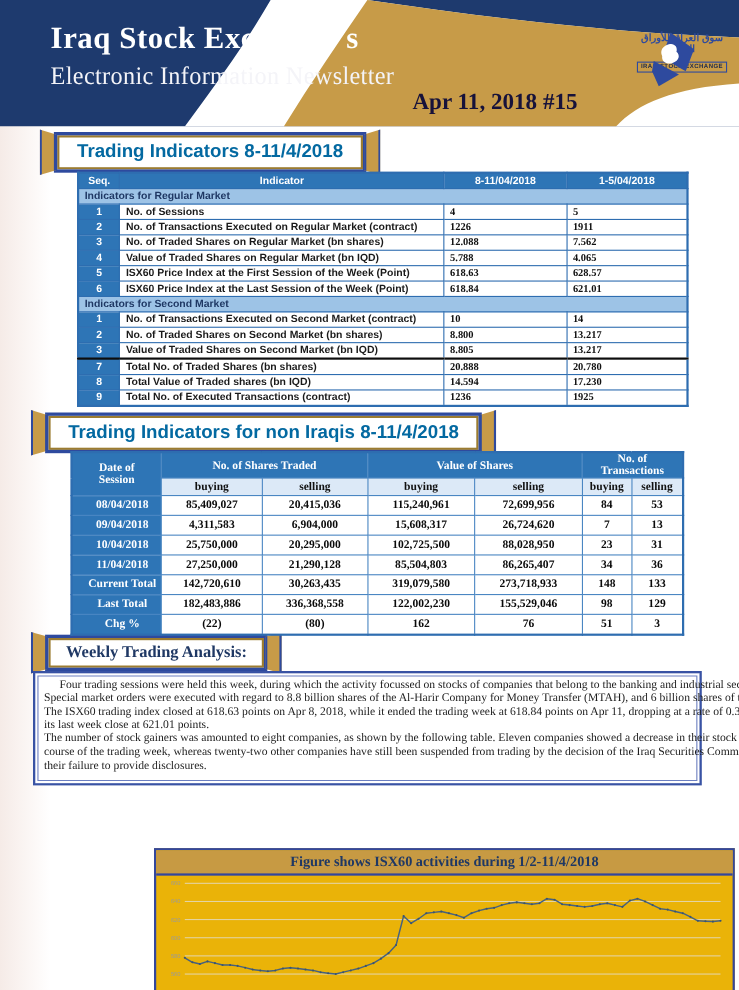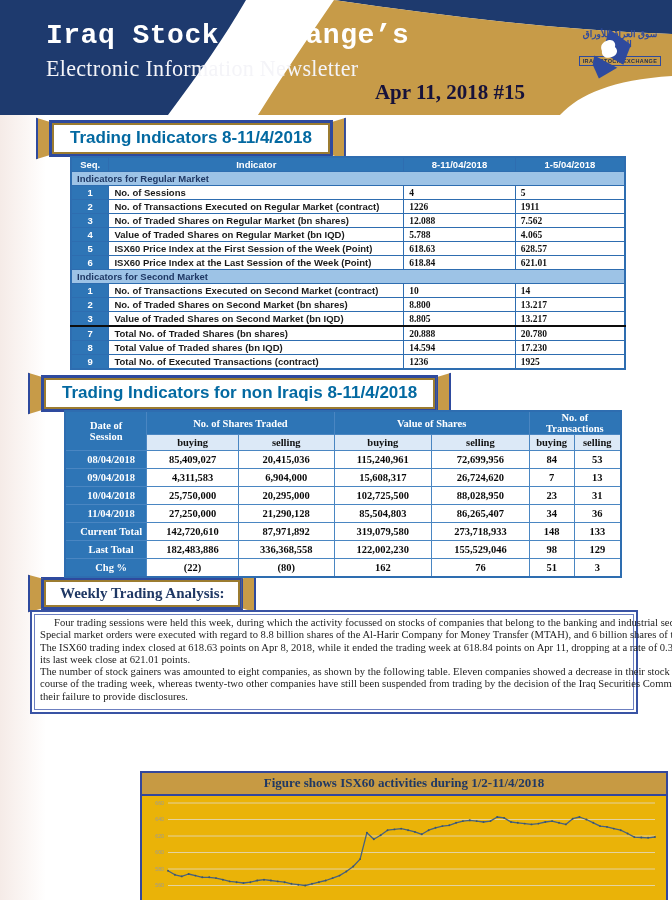--- a/index.html
+++ b/index.html
@@ -5,21 +5,21 @@
   html,body{margin:0;padding:0;}
   body{width:672px;height:900px;position:relative;background:#fff;
        font-family:"Liberation Sans",sans-serif;overflow:hidden;}
   .edge-tint{position:absolute;left:0;top:112px;bottom:0;width:46px;
        background:linear-gradient(90deg,#f5ebe7 0%,#fbf6f4 55%,#ffffff 100%);}
 
   
   .hdr{position:absolute;left:0;top:0;width:672px;height:115px;}
   .hdr svg{position:absolute;left:0;top:0;}
   .hdr-title1{position:absolute;left:46px;top:20px;color:#fff;
-       font-family:Liberation Mono, monospace;font-size:28px;font-weight:bold;letter-spacing:.5px;}
+       font-family:Liberation Serif, serif;font-size:28px;font-weight:bold;letter-spacing:.5px;}
   .hdr-title2{position:absolute;left:46px;top:56px;color:#f4f4f8;
        font-family:"Liberation Serif",serif;font-size:23px;font-weight:normal;letter-spacing:.3px;
        transform:scaleX(.96);transform-origin:left;}
   .hdr-date{position:absolute;left:330px;top:80px;width:240px;text-align:center;color:#17123a;
        font-family:"Liberation Serif",serif;font-size:21px;font-weight:bold;}
   .logo{position:absolute;right:6px;top:28px;width:92px;text-align:center;}
   .logo-ar{font-size:9px;font-weight:bold;color:#2e4a9e;margin-top:1px;}
   .logo-en{display:inline-block;background:#c79b48;border:1px solid #2e4a9e;color:#1f2b4d;
        font-size:5.5px;font-weight:bold;padding:1px 3px;margin-top:1px;letter-spacing:.4px;}
 
@@ -261,21 +261,21 @@
         <td class="datacell">27,250,000</td>
         <td class="datacell">21,290,128</td>
         <td class="datacell">85,504,803</td>
         <td class="datacell">86,265,407</td>
         <td class="datacell">34</td>
         <td class="datacell">36</td>
       </tr>
       <tr>
         <td class="rowlabel">Current Total</td>
         <td class="datacell">142,720,610</td>
-        <td class="datacell">87,971,892</td>
+        <td class="datacell">30,263,435</td>
         <td class="datacell">319,079,580</td>
         <td class="datacell">273,718,933</td>
         <td class="datacell">148</td>
         <td class="datacell">133</td>
       </tr>
       <tr>
         <td class="rowlabel">Last Total</td>
         <td class="datacell">182,483,886</td>
         <td class="datacell">336,368,558</td>
         <td class="datacell">122,002,230</td>

